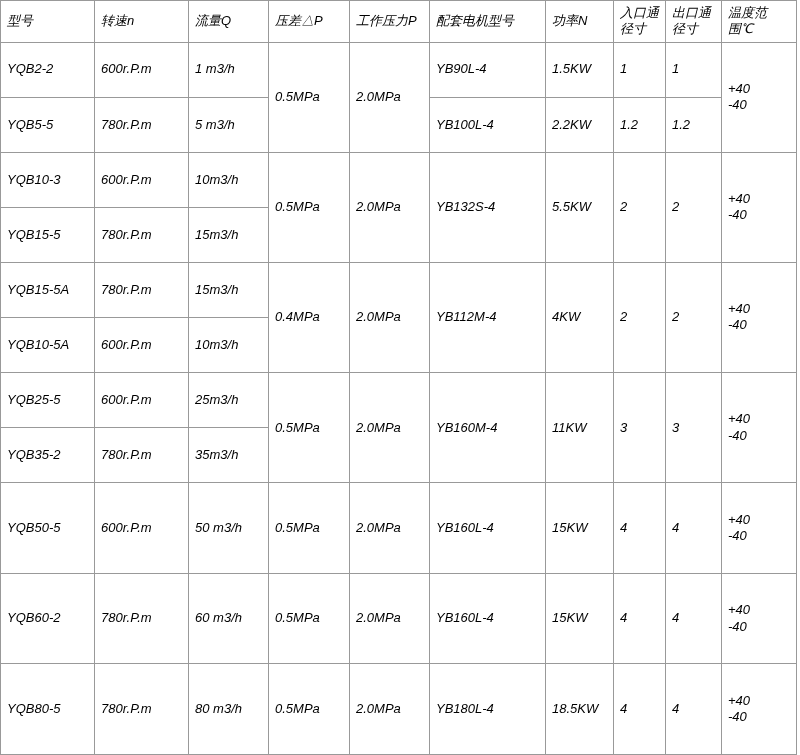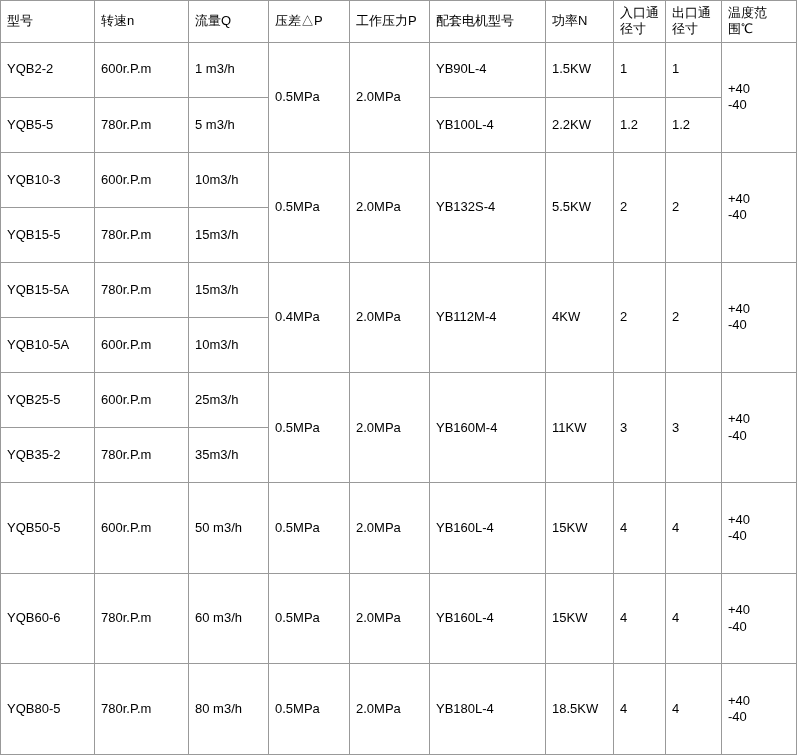--- a/index.html
+++ b/index.html
@@ -11,20 +11,21 @@
     width: 800px;
     height: 755px;
     font-family: "Liberation Sans", sans-serif;
     color: #000000;
   }
   #spec-table {
     border-collapse: collapse;
     table-layout: fixed;
     width: 725px;
     height: 755px;
+    font-style: italic;
   }
   #spec-table td, #spec-table th {
     border: 1px solid #999999;
     font-weight: normal;
     font-size: 13px;
     text-align: left;
     vertical-align: middle;
     padding: 4px 6px;
     line-height: 1.25;
     font-family: "Liberation Sans", sans-serif;
@@ -192,21 +193,21 @@
       <td>YB160L-4</td>
       <td>15KW</td>
       <td>4</td>
       <td>4</td>
       <td class="temp-cell">
         <div>+40</div>
         <div>-40</div>
       </td>
     </tr>
     <tr>
-      <td>YQB60-6</td>
+      <td>YQB60-2</td>
       <td>780r.P.m</td>
       <td>60 m3/h</td>
       <td>0.5MPa</td>
       <td>2.0MPa</td>
       <td>YB160L-4</td>
       <td>15KW</td>
       <td>4</td>
       <td>4</td>
       <td class="temp-cell">
         <div>+40</div>

